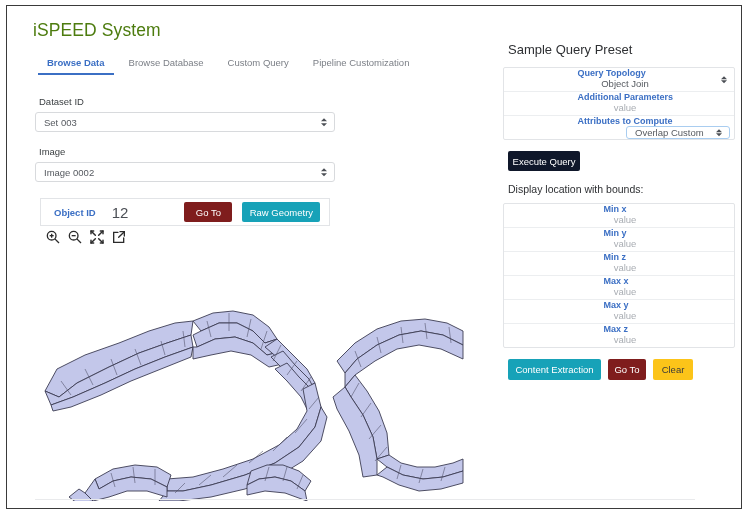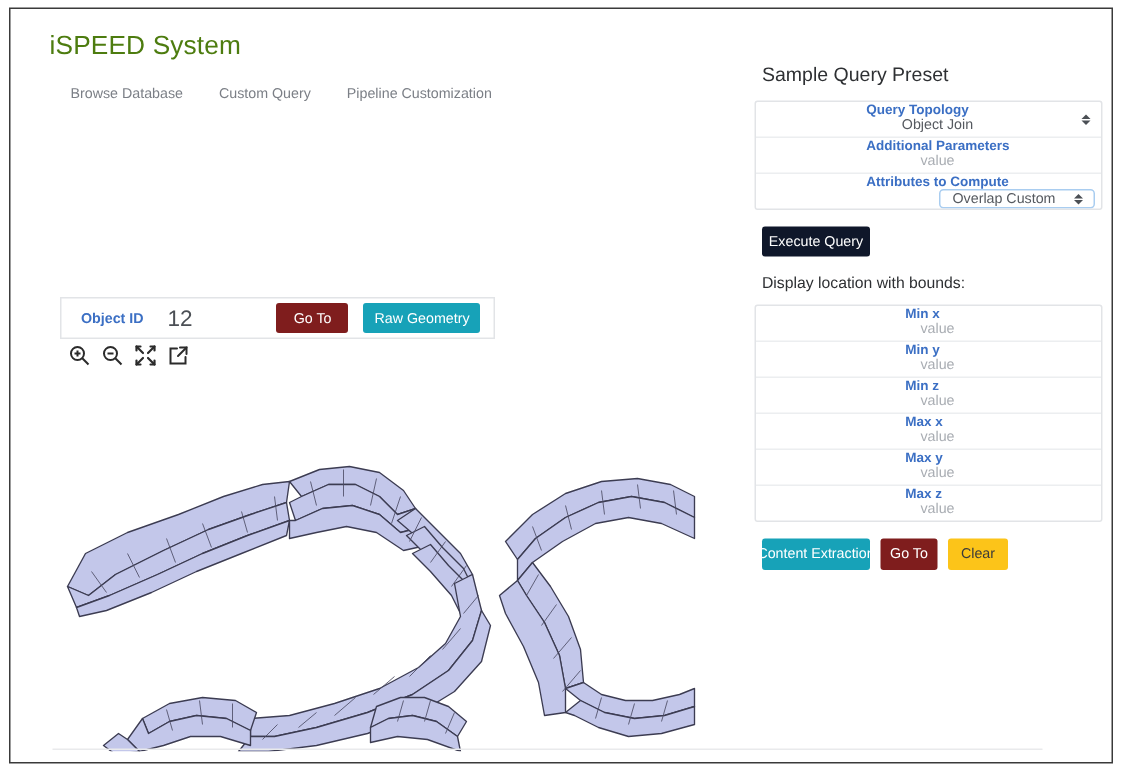--- a/index.html
+++ b/index.html
@@ -255,43 +255,67 @@
   .execute-btn {
     width: 72px;
     height: 20px;
     margin: 11px 0 0 5px;
   }
   .action-row {
     display: flex;
     gap: 7px;
     margin: 11px 0 0 5px;
   }
-  .action-row .btn-teal  { width: 72px; height: 21px; }
+  .action-row .btn-teal  { width: 93px; height: 21px; }
   .action-row .btn-goto  { width: 38px; height: 21px; }
   .action-row .btn-amber { width: 40px; height: 21px; }
 </style>
 </head>
 <body>
 
 <div class="page-frame">
 
   <div class="app-title">iSPEED System</div>
 
   <div class="tabbar">
+    <div class="tab active">
+      <span>Browse Data</span>
+    </div>
     <div class="tab">
       <span>Browse Database</span>
     </div>
     <div class="tab">
       <span>Custom Query</span>
     </div>
     <div class="tab">
       <span>Pipeline Customization</span>
     </div>
   </div>
 
+  <div class="left-col">
+
+    <div class="field-label">Dataset ID</div>
+    <div class="select-box">
+      <span>Set 003</span>
+      <span class="spinner">
+          <i class="up"></i>
+          <i class="dn"></i>
+        </span>
+    </div>
+
+    <div class="field-label" style="margin-top:14px;">Image</div>
+    <div class="select-box">
+      <span>Image 0002</span>
+      <span class="spinner">
+          <i class="up"></i>
+          <i class="dn"></i>
+        </span>
+    </div>
+
+  </div>
 
   <div class="obj-card">
     <span class="obj-label">Object ID</span>
     <span class="obj-value">12</span>
     <button class="btn btn-goto">Go To</button>
     <button class="btn btn-teal">Raw Geometry</button>
   </div>
 
   <div class="icon-row">
     <span>

